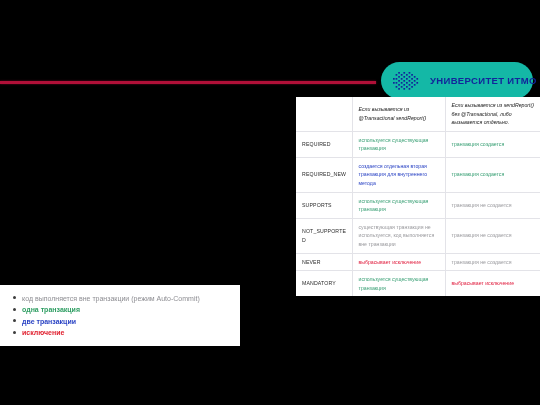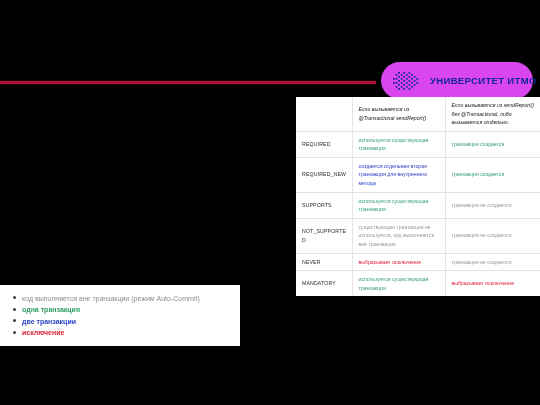--- a/index.html
+++ b/index.html
@@ -35,21 +35,21 @@
     box-shadow: 0 0 2px rgba(176,16,56,.7);
   }
 
   
   #logo-pill {
     position: absolute;
     left: 381px;
     top: 62px;
     width: 152px;
     height: 37px;
-    background: #d946ef;
+    background: #14b8a6;
     border-radius: 19px;
     display: flex;
     align-items: center;
     padding-left: 12px;
     box-sizing: border-box;
   }
   #logo-mark {
     width: 30px;
     height: 20px;
     flex: 0 0 auto;

